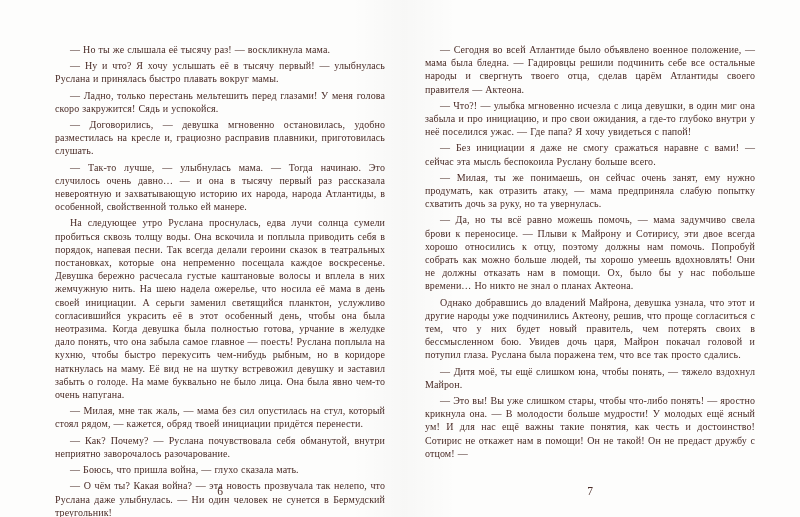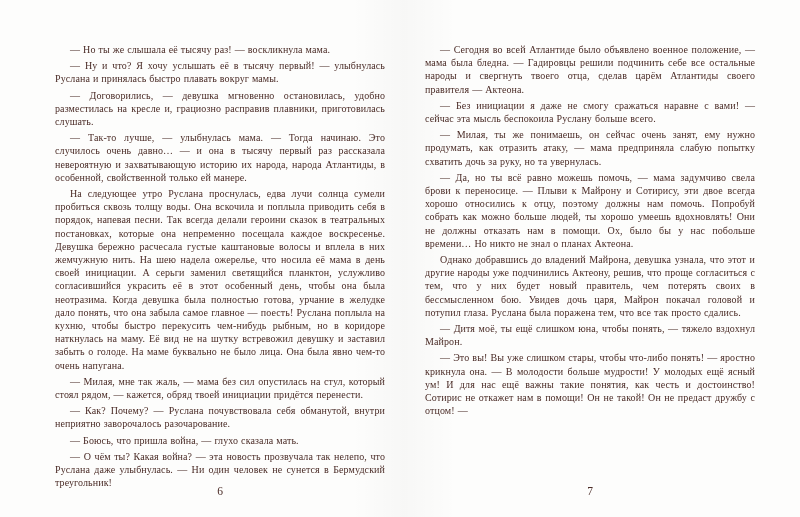--- a/index.html
+++ b/index.html
@@ -56,33 +56,35 @@
   }
 </style>
 </head>
 <body>
 
 <div class="spread">
   <div class="page">
     <div class="page-text">
         <p>— Но ты же слышала её тысячу раз! — воскликнула мама.</p>
         <p>— Ну и что? Я хочу услышать её в тысячу первый! — улыбнулась Руслана и принялась быстро плавать вокруг мамы.</p>
+        <p>— Ладно, только перестань мельтешить перед глазами! У меня голова скоро закружится! Сядь и успокойся.</p>
         <p>— Договорились, — девушка мгновенно остановилась, удобно разместилась на кресле и, грациозно расправив плавники, приготовилась слушать.</p>
         <p>— Так-то лучше, — улыбнулась мама. — Тогда начинаю. Это случилось очень давно… — и она в тысячу первый раз рассказала невероятную и захватывающую историю их народа, народа Атлантиды, в особенной, свойственной только ей манере.</p>
         <p>На следующее утро Руслана проснулась, едва лучи солнца сумели пробиться сквозь толщу воды. Она вскочила и поплыла приводить себя в порядок, напевая песни. Так всегда делали героини сказок в театральных постановках, которые она непременно посещала каждое воскресенье. Девушка бережно расчесала густые каштановые волосы и вплела в них жемчужную нить. На шею надела ожерелье, что носила её мама в день своей инициации. А серьги заменил светящийся планктон, услужливо согласившийся украсить её в этот особенный день, чтобы она была неотразима. Когда девушка была полностью готова, урчание в желудке дало понять, что она забыла самое главное — поесть! Руслана поплыла на кухню, чтобы быстро перекусить чем-нибудь рыбным, но в коридоре наткнулась на маму. Её вид не на шутку встревожил девушку и заставил забыть о голоде. На маме буквально не было лица. Она была явно чем-то очень напугана.</p>
         <p>— Милая, мне так жаль, — мама без сил опустилась на стул, который стоял рядом, — кажется, обряд твоей инициации придётся перенести.</p>
         <p>— Как? Почему? — Руслана почувствовала себя обманутой, внутри неприятно заворочалось разочарование.</p>
         <p>— Боюсь, что пришла война, — глухо сказала мать.</p>
         <p>— О чём ты? Какая война? — эта новость прозвучала так нелепо, что Руслана даже улыбнулась. — Ни один человек не сунется в Бермудский треугольник!</p>
       </div>
     <div class="page-number">6</div>
   </div>
   <div class="page">
     <div class="page-text">
         <p>— Сегодня во всей Атлантиде было объявлено военное положение, — мама была бледна. — Гадировцы решили подчинить себе все остальные народы и свергнуть твоего отца, сделав царём Атлантиды своего правителя — Актеона.</p>
+        <p>— Что?! — улыбка мгновенно исчезла с лица девушки, в один миг она забыла и про инициацию, и про свои ожидания, а где-то глубоко внутри у неё поселился ужас. — Где папа? Я хочу увидеться с папой!</p>
         <p>— Без инициации я даже не смогу сражаться наравне с вами! — сейчас эта мысль беспокоила Руслану больше всего.</p>
         <p>— Милая, ты же понимаешь, он сейчас очень занят, ему нужно продумать, как отразить атаку, — мама предприняла слабую попытку схватить дочь за руку, но та увернулась.</p>
         <p>— Да, но ты всё равно можешь помочь, — мама задумчиво свела брови к переносице. — Плыви к Майрону и Сотирису, эти двое всегда хорошо относились к отцу, поэтому должны нам помочь. Попробуй собрать как можно больше людей, ты хорошо умеешь вдохновлять! Они не должны отказать нам в помощи. Ох, было бы у нас побольше времени… Но никто не знал о планах Актеона.</p>
         <p>Однако добравшись до владений Майрона, девушка узнала, что этот и другие народы уже подчинились Актеону, решив, что проще согласиться с тем, что у них будет новый правитель, чем потерять своих в бессмысленном бою. Увидев дочь царя, Майрон покачал головой и потупил глаза. Руслана была поражена тем, что все так просто сдались.</p>
         <p>— Дитя моё, ты ещё слишком юна, чтобы понять, — тяжело вздохнул Майрон.</p>
         <p>— Это вы! Вы уже слишком стары, чтобы что-либо понять! — яростно крикнула она. — В молодости больше мудрости! У молодых ещё ясный ум! И для нас ещё важны такие понятия, как честь и достоинство! Сотирис не откажет нам в помощи! Он не такой! Он не предаст дружбу с отцом! —</p>
       </div>
     <div class="page-number">7</div>
   </div>
 </div>

